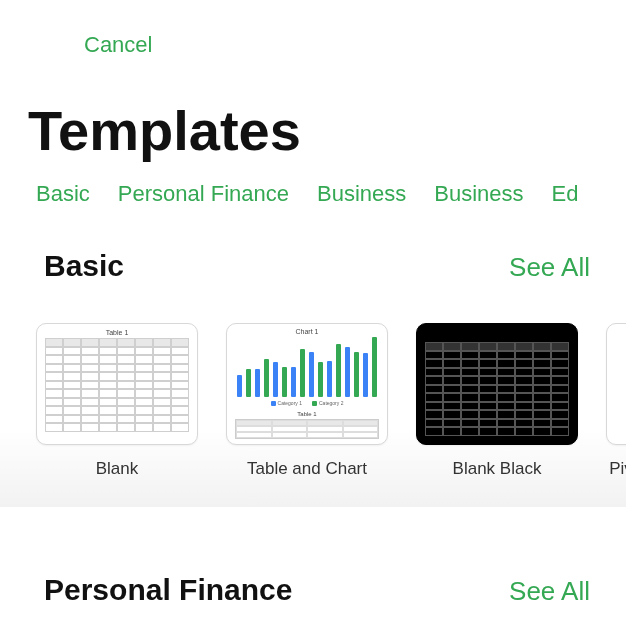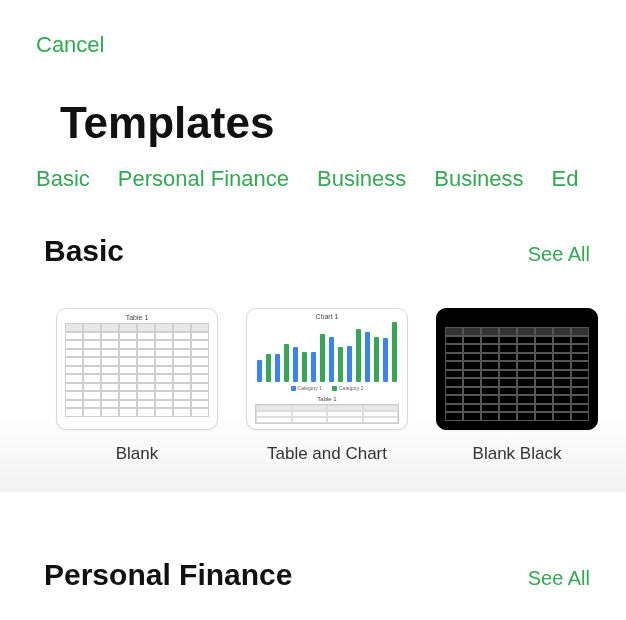--- a/index.html
+++ b/index.html
@@ -3,46 +3,46 @@
   <meta charset="utf-8">
   <style>
     * { box-sizing: border-box; margin: 0; padding: 0; }
     body {
       font-family: -apple-system, BlinkMacSystemFont, "Helvetica Neue", sans-serif;
       background: #fff;
       width: 626px;
       height: 620px;
       overflow: hidden;
     }
-    .header { padding: 32px 36px 0 36px; }
+    .header { padding: 32px 36px 0 36px; margin-left: 48px; }
     .cancel { color: #34a853; font-size: 22px; font-weight: 400; background: none; border: none; cursor: pointer; }
-    .title { font-size: 44px; font-weight: 700; color: #111; margin-top: 40px; padding: 0 36px; margin-left: 24px; }
+    .title { font-size: 56px; font-weight: 700; color: #111; margin-top: 40px; padding: 0 28px; }
     .categories {
       display: flex;
       gap: 28px;
       padding: 18px 36px 0 36px;
       color: #34a853;
       font-size: 22px;
       white-space: nowrap;
       overflow: hidden;
     }
     .category { cursor: pointer; }
     .section { margin-top: 42px; }
     .section-header {
       display: flex;
       justify-content: space-between;
       align-items: baseline;
       padding: 0 36px 0 44px;
     }
     .section-title { font-size: 30px; font-weight: 700; color: #111; }
-    .see-all { color: #34a853; font-size: 20px; cursor: pointer; }
+    .see-all { color: #34a853; font-size: 26px; cursor: pointer; }
     .template-row {
       display: flex;
       gap: 28px;
-      padding: 40px 0 28px 56px;
+      padding: 40px 0 28px 36px;
       background: linear-gradient(#fff, #fff 65%, #f2f2f2 100%);
       overflow: hidden;
     }
     .template { display: flex; flex-direction: column; align-items: center; cursor: pointer; flex-shrink: 0; }
     .thumb {
       width: 162px; height: 122px;
       border-radius: 10px;
       border: 1px solid #d8d8d8;
       background: #fff;
       overflow: hidden;

